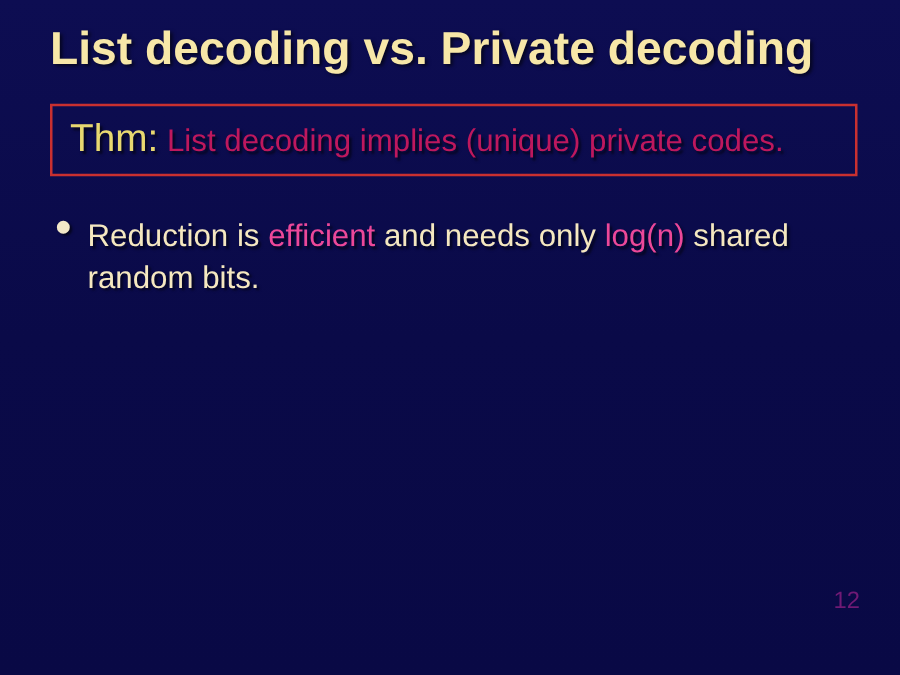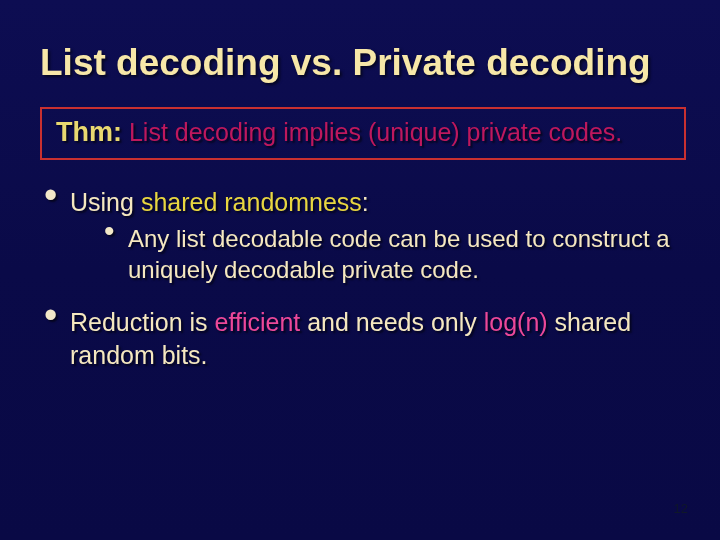--- a/index.html
+++ b/index.html
@@ -9,40 +9,38 @@
     background: linear-gradient(180deg, #0d0d52 0%, #0a0a48 50%, #090945 100%);
     font-family: "Comic Sans MS", "Comic Sans", cursive, sans-serif;
     color: #f5e8c0;
     position: relative;
   }
   .slide {
     width: 720px;
     height: 512px;
     padding: 18px 30px 20px 40px;
     position: relative;
-    margin-top: 24px;
   }
   .title {
     font-size: 37px;
     font-weight: bold;
     color: #f7e7a8;
     text-shadow: 2px 2px 3px rgba(0,0,0,0.6);
     line-height: 1.15;
     margin-bottom: 22px;
   }
   .thm-box {
     border: 2px solid #c93030;
     padding: 8px 14px 10px 14px;
     margin: 0 4px 26px 0;
   }
   .thm-label {
     color: #e8d870;
-    font-size: 27px;
+    font-size: 31px;
     text-shadow: 2px 2px 2px rgba(0,0,0,0.6);
-    font-weight: bold;
   }
   .thm-text {
     color: #be185d;
     font-size: 25px;
     text-shadow: 2px 2px 2px rgba(0,0,0,0.6);
   }
   ul { list-style: none; }
   .b1 {
     position: relative;
     padding-left: 30px;
@@ -76,43 +74,37 @@
     font-size: 30px;
     color: #f2e8c8;
   }
   .hl-yellow { color: #e8d640; }
   .hl-orange { color: #ec4899; }
   .gap { height: 6px; }
   .pagenum {
     position: absolute;
     right: 32px;
     bottom: 20px;
-    color: #0f172a;
-    font-size: 13px;
+    color: #701a75;
+    font-size: 19px;
     font-family: Arial, sans-serif;
   }
 </style>
 </head>
 <body>
 
 <div class="slide">
 
   <div class="title">List decoding vs. Private decoding</div>
 
   <div class="thm-box">
     <span class="thm-label">Thm:</span><span class="thm-text"> List decoding implies (unique) private codes.</span>
   </div>
 
   <ul>
-    <li class="b1">
-      <span>Using </span><span class="hl-yellow">shared randomness</span><span>:</span>
-      <ul>
-        <li class="b2">Any list decodable code can be used to construct a uniquely decodable private code.</li>
-      </ul>
-    </li>
     <li class="gap"></li>
     <li class="b1">
       <span>Reduction is </span><span class="hl-orange">efficient</span><span> and needs only </span><span class="hl-orange">log(n)</span><span> shared random bits.</span>
     </li>
   </ul>
 
   <div class="pagenum">12</div>
 
 </div>
 

